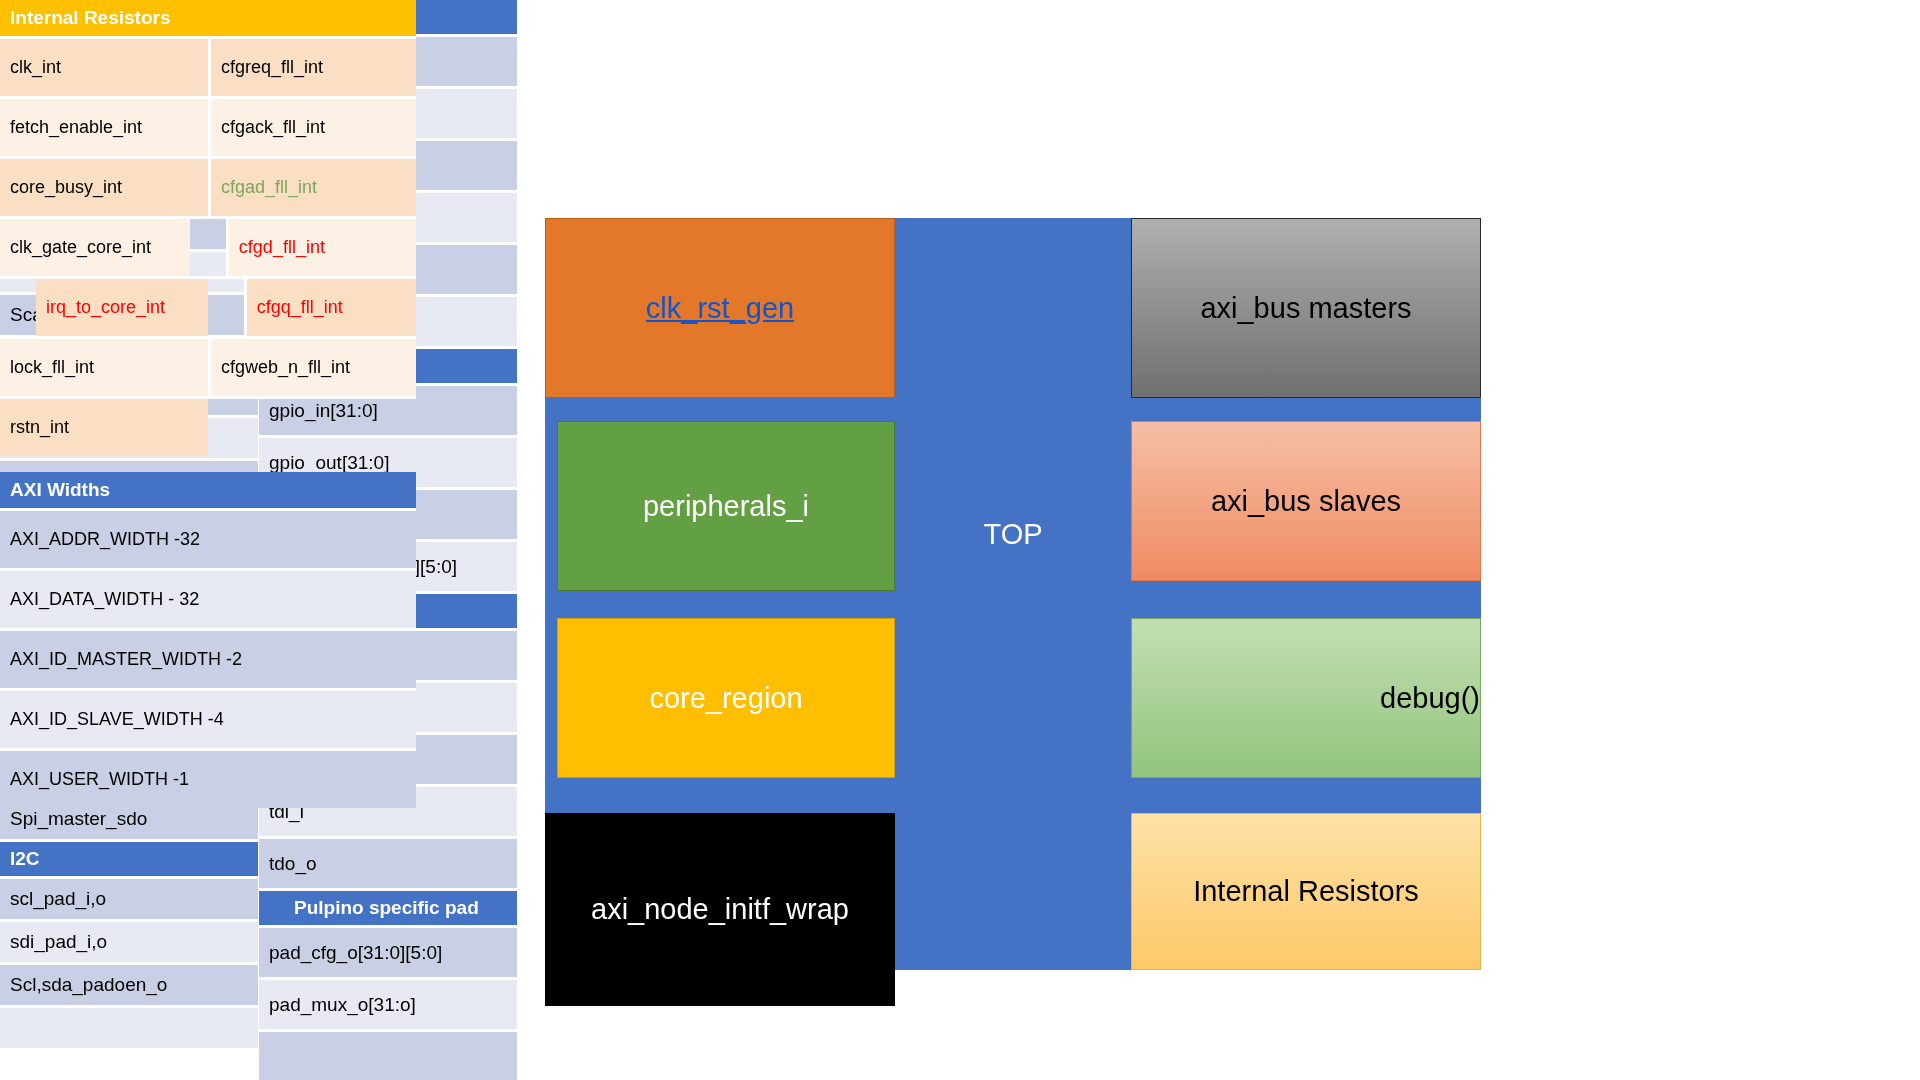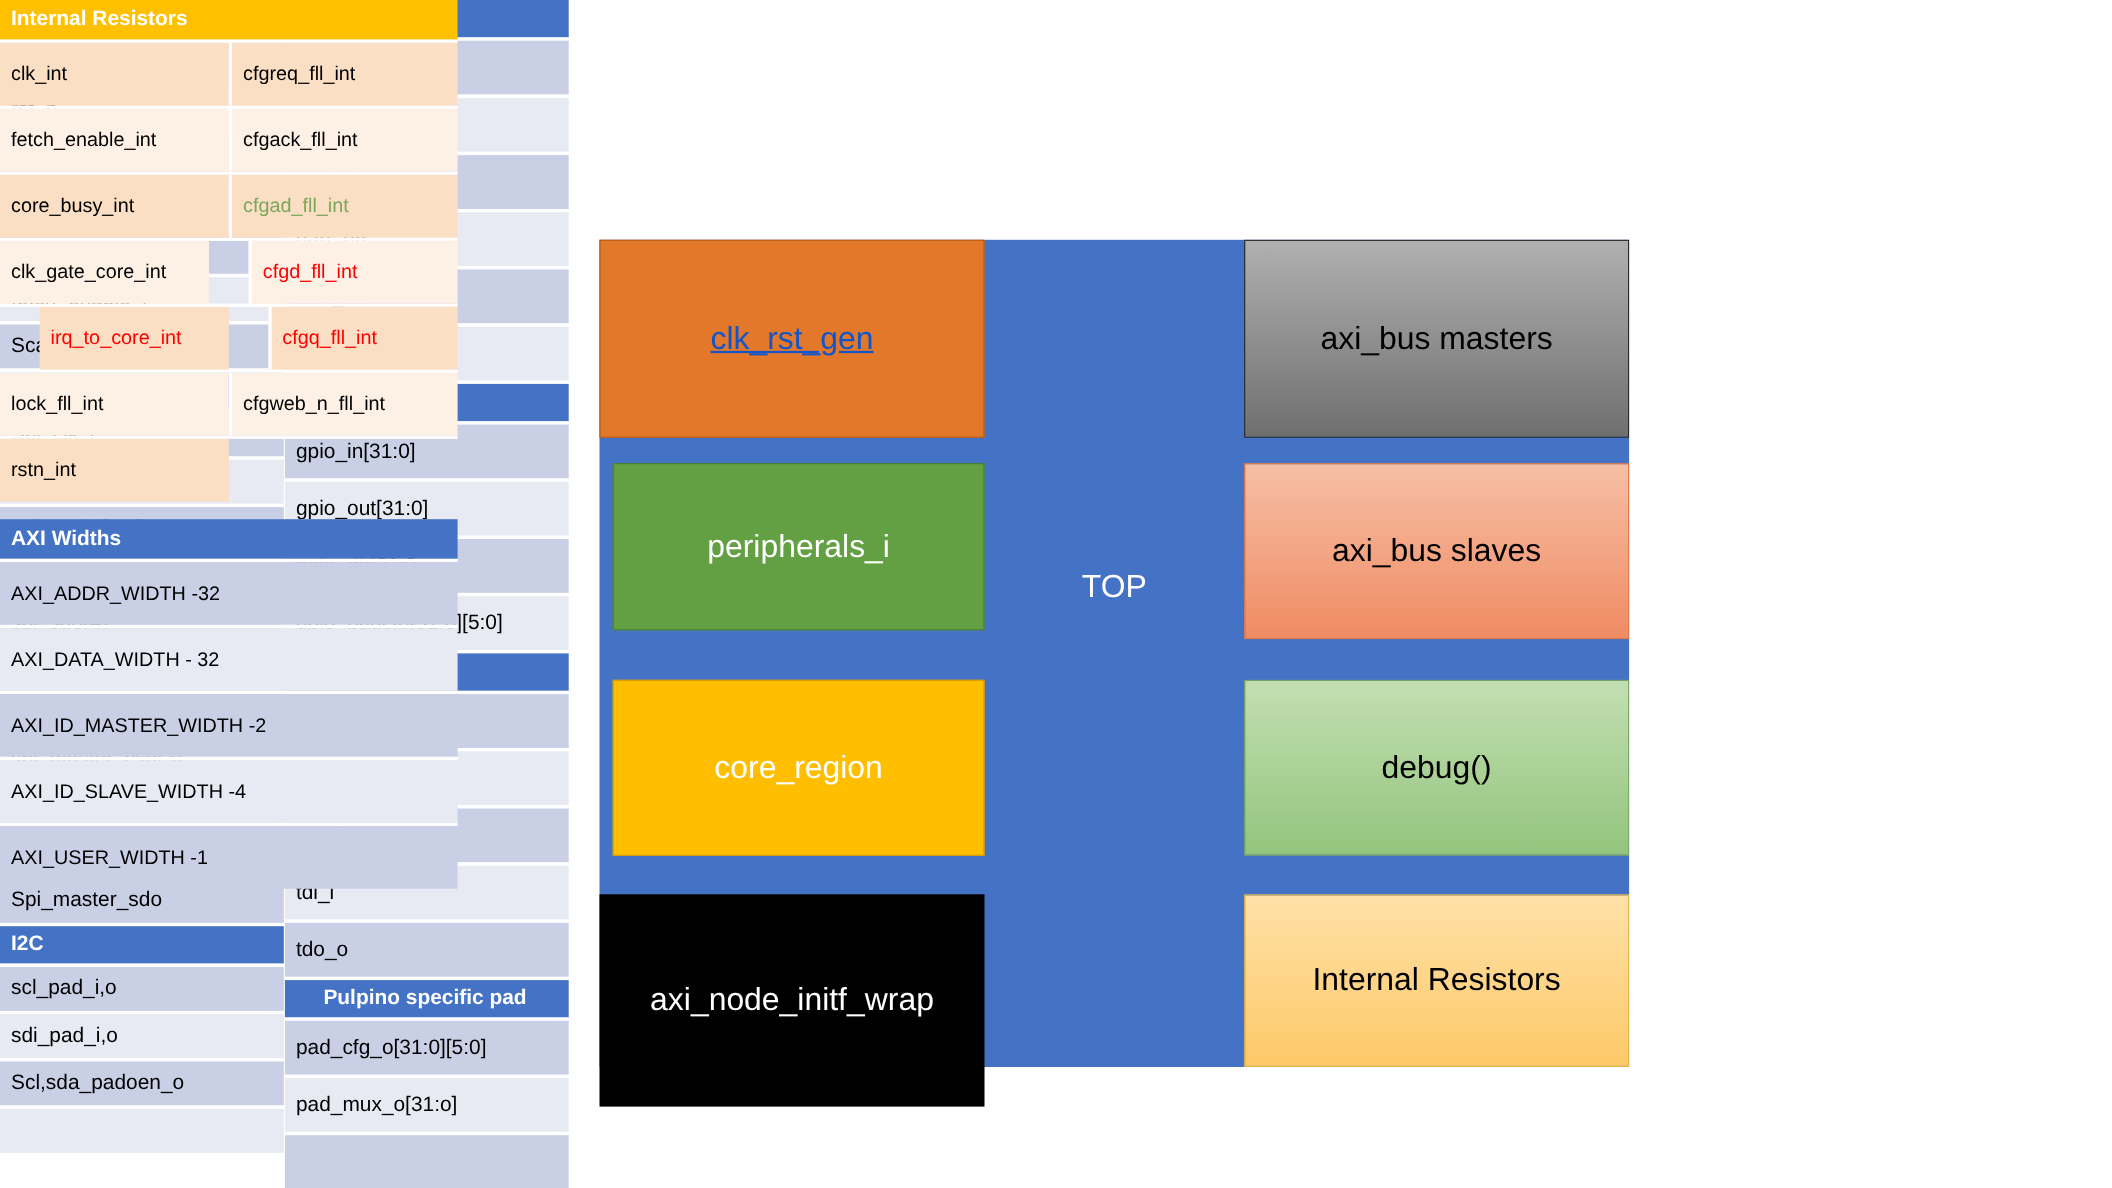--- a/index.html
+++ b/index.html
@@ -110,21 +110,21 @@
   #blk-clk-rst {
     left: 0px; top: 0px; width: 350px; height: 180px;
     background: #e3782a;
     border: 1px solid #b85c17;
   }
   #blk-clk-rst .lbl {
     color: #1155cc;
     text-decoration: underline;
   }
   #blk-periph {
-    left: 12px; top: 203px; width: 338px; height: 152px;
+    left: 12px; top: 203px; width: 338px; height: 170px;
     background: #63a043;
     border: 1px solid #4b7c32;
     color: #ffffff;
   }
   #blk-core {
     left: 12px; top: 400px; width: 338px; height: 160px;
     background: #ffbf00;
     border: 1px solid #d59b00;
     color: #ffffff;
   }
@@ -143,20 +143,21 @@
     left: 586px; top: 203px; width: 350px; height: 160px;
     background: linear-gradient(180deg, #f6bfa5 0%, #f08b63 100%);
     border: 1px solid #e07a4e;
     color: #000000;
   }
   #blk-debug {
     left: 586px; top: 400px; width: 350px; height: 160px;
     background: linear-gradient(180deg, #c3dfb2 0%, #93c47d 100%);
     border: 1px solid #7aa865;
     color: #000000;
+    justify-content: flex-end;
   }
   #blk-int-res {
     left: 586px; top: 595px; width: 350px; height: 157px;
     background: linear-gradient(180deg, #ffe1a8 0%, #fdc968 100%);
     border: 1px solid #e8b44d;
     color: #000000;
   }
 </style>
 </head>
 <body>

